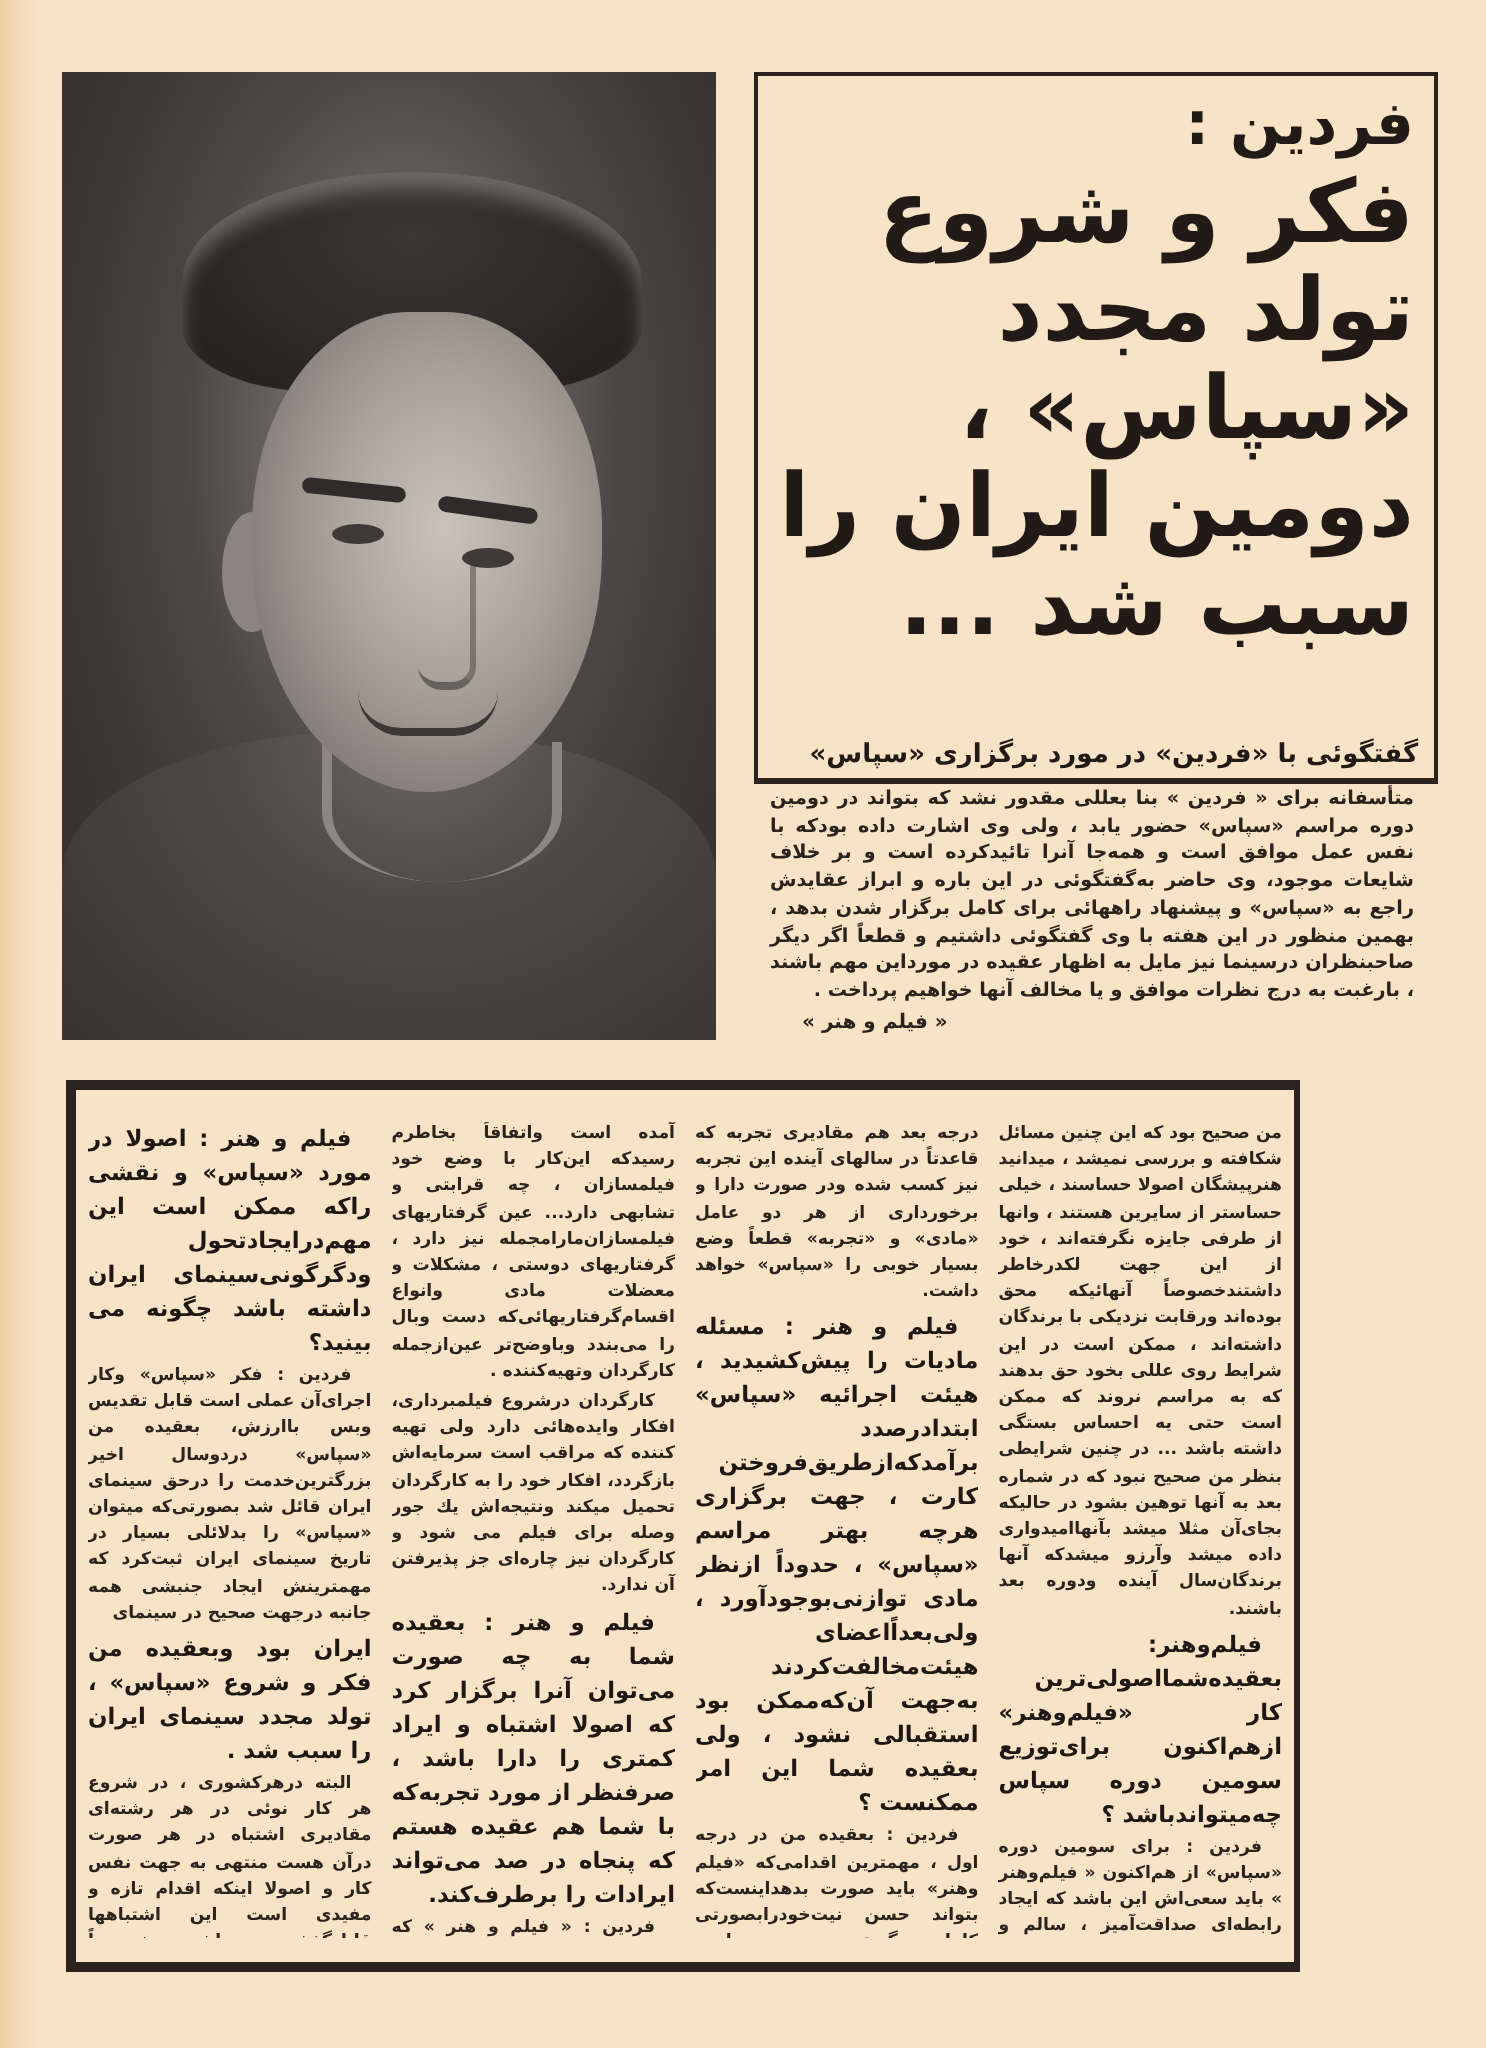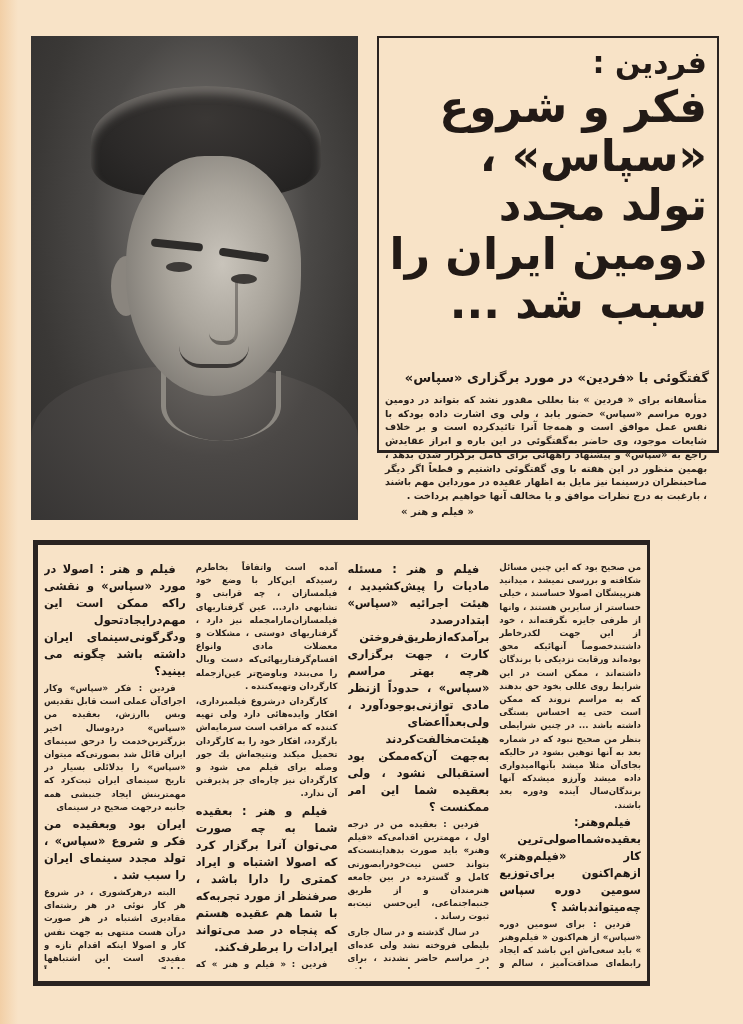--- a/index.html
+++ b/index.html
@@ -60,21 +60,21 @@
     border-radius: 45% 45% 0 0;
   }
   .photo .collar {
     position: absolute; left: 130px; top: 335px; width: 110px; height: 70px;
     border-left: 5px solid #8c8881; border-right: 5px solid #8c8881;
     border-radius: 0 0 50% 50%;
   }
 
   
   .title-box {
-    position: absolute; left: 377px; top: 36px; width: 342px; height: 417px;
+    position: absolute; left: 377px; top: 36px; width: 342px; height: 356px;
     border: 2px solid #2a2320; border-top-width: 2px; border-bottom-width: 3px;
     box-sizing: border-box;
     direction: rtl;
   }
   .headline {
     position: absolute; right: 10px; top: 6px; width: 320px;
     text-align: right;
     font-family: "DejaVu Sans", sans-serif;
     font-weight: bold;
     color: #221a16;
@@ -134,22 +134,22 @@
   <div class="eye-l"></div>
   <div class="eye-r"></div>
   <div class="nose"></div>
   <div class="mouth"></div>
 </div>
 
 <div class="title-box">
   <div class="headline">
     <span class="kicker">فردین :</span>
     <span class="line">فکر و شروع</span>
+    <span class="line">تولد مجدد</span>
     <span class="line">«سپاس» ،</span>
-    <span class="line">تولد مجدد</span>
     <span class="line">دومین ایران را</span>
     <span class="line">سبب شد ...</span>
   </div>
   <div class="subhead">گفتگوئی با «فردین» در مورد برگزاری «سپاس»</div>
   <div class="intro">متأسفانه برای « فردین » بنا بعللی مقدور نشد که بتواند در دومین دوره مراسم «سپاس» حضور یابد ، ولی وی اشارت داده بودکه با نفس عمل موافق است و همه‌جا آنرا تائیدکرده است و بر خلاف شایعات موجود، وی حاضر به‌گفتگوئی در این باره و ابراز عقایدش راجع به «سپاس» و پیشنهاد راههائی برای کامل برگزار شدن بدهد ، بهمین منظور در این هفته با وی گفتگوئی داشتیم و قطعاً اگر دیگر صاحبنظران درسینما نیز مایل به اظهار عقیده در مورداین مهم باشند ، بارغبت به درج نظرات موافق و یا مخالف آنها خواهیم پرداخت .</div>
   <div class="signoff">« فیلم و هنر »</div>
 </div>
 
 <div class="lower-box">
   <div class="columns">
@@ -160,20 +160,21 @@
       <p>البته درهرکشوری ، در شروع هر کار نوئی در هر رشته‌ای مقادیری اشتباه در هر صورت درآن هست منتهی به جهت نفس کار و اصولا اینکه اقدام تازه و مفیدی است این اشتباهها قابل‌گذشت میباشد، خصوصاً هرکار بدون اشتباهی‌مستلزم بهره‌مند بودن‌ازتجربه است و در امر اهدای جایزه برای تشویق هنرمندان،کسی تجربه نداشت، ولی نمیتوان</p>
 
     </div>
     <div class="col">
       <p style="text-indent:0">آمده است واتفاقاً بخاطرم رسیدکه این‌کار با وضع خود فیلمسازان ، چه قرابتی و تشابهی دارد... عین گرفتاریهای فیلمسازان‌مارامجمله نیز دارد ، گرفتاریهای دوستی ، مشکلات و معضلات مادی وانواع اقسام‌گرفتاریهائی‌که دست وبال را می‌بندد وباوضح‌تر عین‌ازجمله کارگردان وتهیه‌کننده .</p>
       <p>کارگردان درشروع فیلمبرداری، افکار وایده‌هائی دارد ولی تهیه کننده که مراقب است سرمایه‌اش بازگردد، افکار خود را به کارگردان تحمیل میکند ونتیجه‌اش یك جور وصله برای فیلم می شود و کارگردان نیز چاره‌ای جز پذیرفتن آن ندارد.</p>
       <p class="q">فیلم و هنر : بعقیده شما به چه صورت می‌توان آنرا برگزار کرد که اصولا اشتباه و ایراد کمتری را دارا باشد ، صرفنظر از مورد تجربه‌که با شما هم عقیده هستم که پنجاه در صد می‌تواند ایرادات را برطرف‌کند.</p>
       <p>فردین : « فیلم و هنر » که میخواهد « سپاس » را جشن بگیرد ، جشنی‌که شایستی بی‌اهمیت‌تلقی‌اش‌کرد واصولا خیلی با ارزش است واین در صورتی در وضع‌کامل ودقیقش ممکن است که مجله هیچگونه نیاز مادی در وهله اول نداشته باشد ، درآن صورت قدرت کافی ووافی برای انتخاب فیلمها بدون‌توجه بدوستیها وسایرعوامل هم هست واصولاکسی هم نمی‌تواند فکر تقلب در آن را در ذهن خودپدیدآورد،وروبهمرفته بعقیده‌من بزرگترین مسئله برای‌کار با اهمیت « سپاس » که سبب اشتباهات نیز میشود مسائل مادی است و در</p>
     </div>
     <div class="col">
+      <p style="text-indent:0">درجه بعد هم مقادیری تجربه که قاعدتاً در سالهای آینده این تجربه نیز کسب شده ودر صورت دارا و برخورداری از هر دو عامل «مادی» و «تجربه» قطعاً وضع بسیار خوبی را «سپاس» خواهد داشت.</p>
       <p class="q">فیلم و هنر : مسئله مادیات را پیش‌کشیدید ، هیئت اجرائیه «سپاس» ابتدادرصدد برآمدکه‌ازطریق‌فروختن کارت ، جهت برگزاری هرچه بهتر مراسم «سپاس» ، حدوداً ازنظر مادی توازنی‌بوجودآورد ، ولی‌بعداًاعضای هیئت‌مخالفت‌کردند به‌جهت آن‌که‌ممکن بود استقبالی نشود ، ولی بعقیده شما این امر ممکنست ؟</p>
       <p>فردین : بعقیده من در درجه اول ، مهمترین اقدامی‌که «فیلم وهنر» باید صورت بدهداینست‌که بتواند حسن نیت‌خودرابصورتی کامل و گسترده در بین جامعه هنرمندان و از طریق جنبه‌اجتماعی، این‌حسن نیت‌به ثبوت رساند .</p>
       <p>در سال گذشته و در سال جاری بلیطی فروخته نشد ولی عده‌ای در مراسم حاضر نشدند ، برای اینکه حسن نیت ندارند و در واقع سوءظن هم دارند ، مرددند ...که باید بنظر من‌دروهله‌اول این‌سوء تفاهم‌را برطرف کرد و بجای یك نوع حس همکاری‌جایگزینش کرد ، آنوقت بنظرمن خیلی‌چیزها‌حل میشود.</p>
 
     </div>
     <div class="col">
       <p style="text-indent:0">من صحیح بود که این چنین مسائل شکافته و بررسی نمیشد ، میدانید هنرپیشگان اصولا حساسند ، خیلی حساستر از سایرین هستند ، وانها از طرفی جایزه نگرفته‌اند ، خود از این جهت لکدرخاطر داشتندخصوصاً آنهائیکه محق بوده‌اند ورقابت نزدیکی با برندگان داشته‌اند ، ممکن است در این شرایط روی عللی بخود حق بدهند که به مراسم نروند که ممکن است حتی یه احساس بستگی داشته باشد ... در چنین شرایطی بنظر من صحیح نبود که در شماره بعد به آنها توهین بشود در حالیکه بجای‌آن مثلا میشد بآنهاامیدواری داده میشد وآرزو میشدکه آنها برندگان‌سال آینده ودوره بعد باشند.</p>
       <p class="q">فیلم‌وهنر: بعقیده‌شمااصولی‌ترین کار «فیلم‌وهنر» ازهم‌اکنون برای‌توزیع سومین دوره سپاس چه‌میتواندباشد ؟</p>
       <p>فردین : برای سومین دوره «سپاس» از هم‌اکنون « فیلم‌وهنر » باید سعی‌اش این باشد که ایجاد رابطه‌ای صداقت‌آمیز ، سالم و صمیمی بین خود وسایرین خصوصاً جامعه هنری پدیدآورد وحتی از هنرمندان‌بخواهند که خود ناظر بر « سپاس » در سومین دوره باشند ، چون جایزه بهرحال باید بین آنها توزیع شود ، پس چه بهترکه خود نیز در اداره آن سهمی داشته باشند و بدون بغض ، سوءنظر و بی هیچگونه‌گلایه‌ای نظر بدهند ، پیشنهاد بنمایند وراههای منطقی وبدون‌ایراد از نظر خودرا بازگوکنندکه این‌کار مهم در شکل‌کامل خود باروگردد .</p>
 

